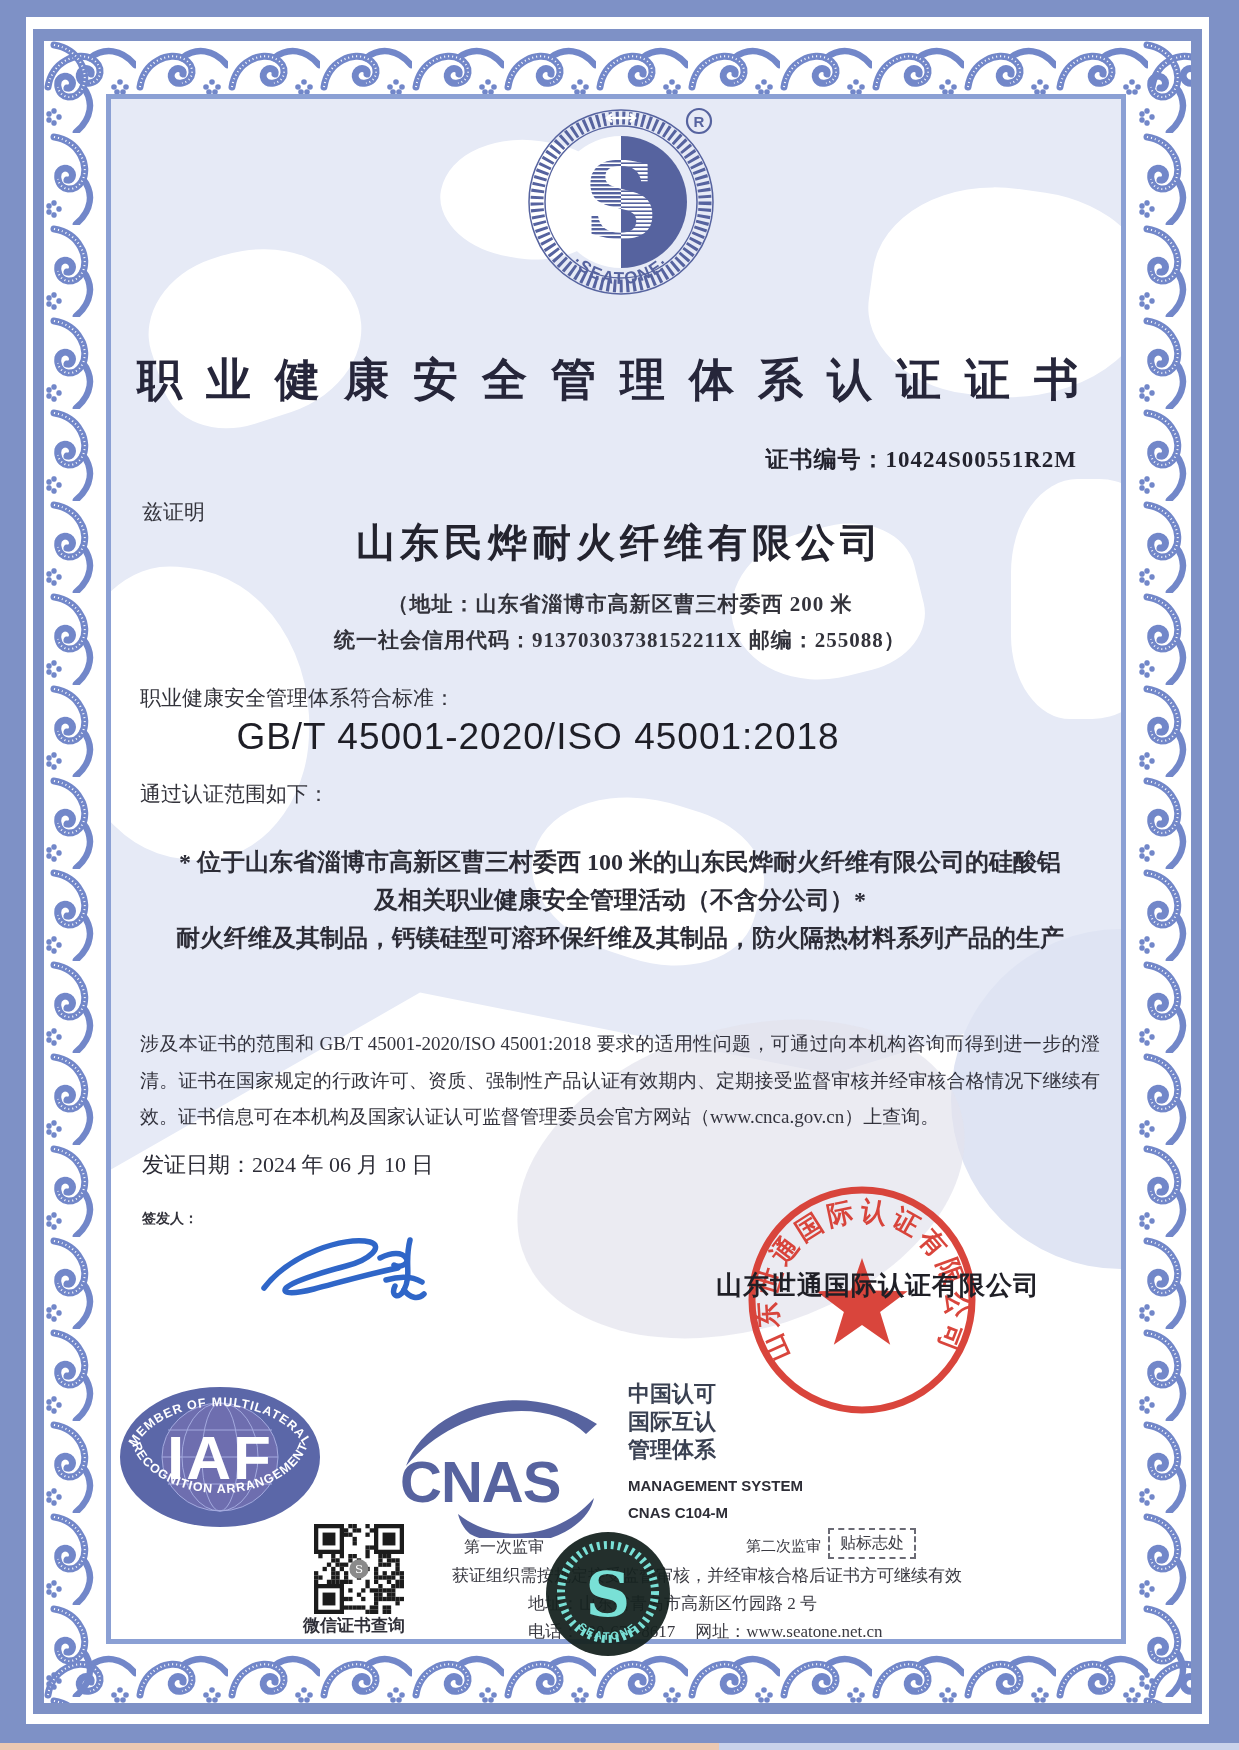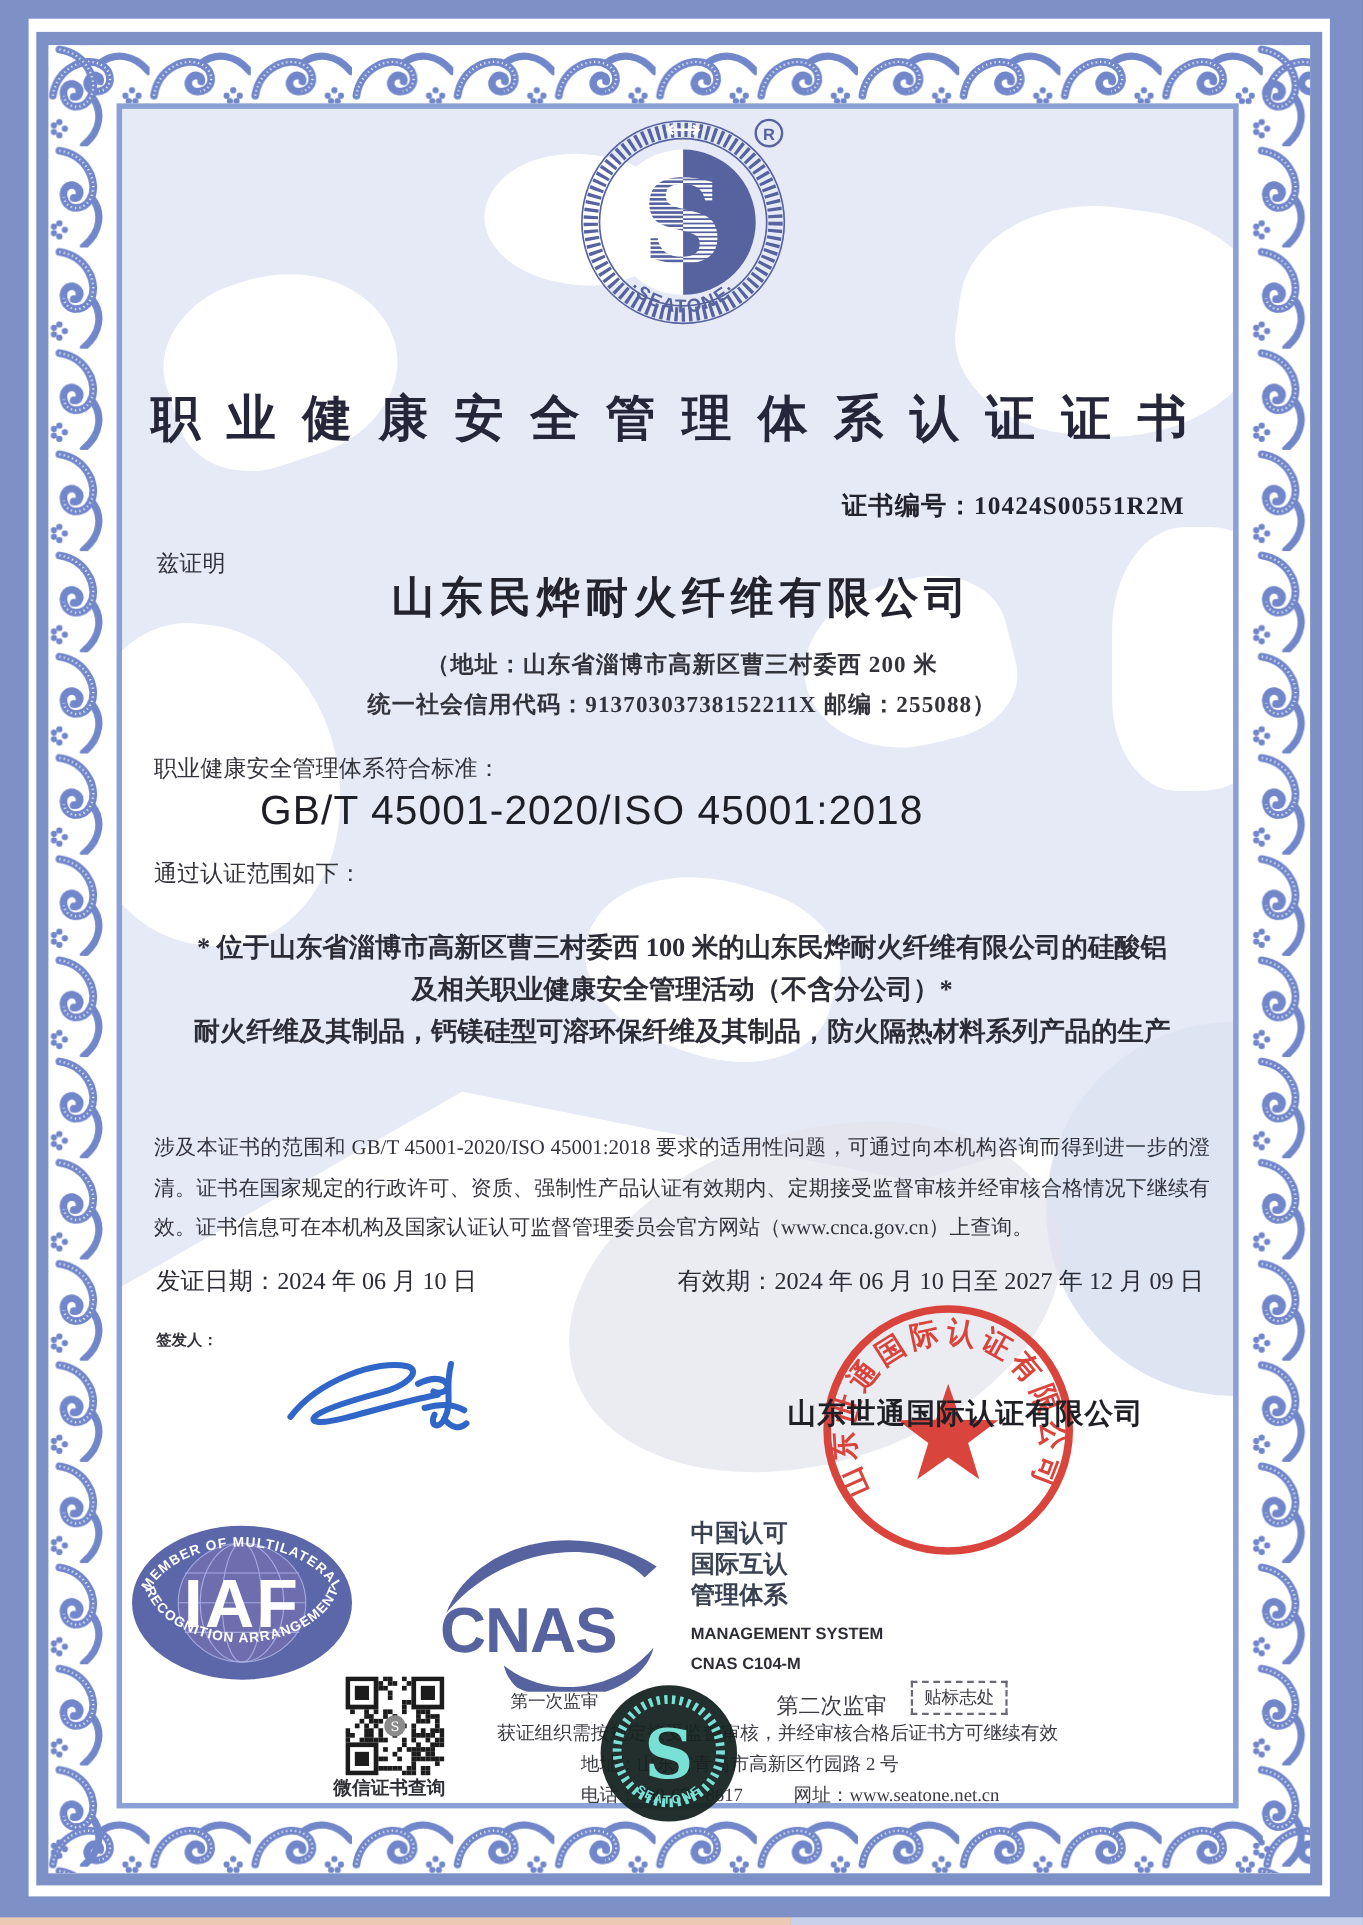--- a/index.html
+++ b/index.html
@@ -55,26 +55,26 @@
   .accblock{left:628px;top:1380px;z-index:1;}
   .acc-cn{font-family:"Liberation Sans",sans-serif;font-size:22px;font-weight:600;
           line-height:28px;color:#3a4152;}
   .acc-en{font-family:"Liberation Sans",sans-serif;font-size:15px;font-weight:bold;
           line-height:27px;color:#2d2d36;margin-top:8px;}
   .qr{left:314px;top:1524px;z-index:1;}
   .qr-cap{left:303px;top:1614px;font-family:"Liberation Sans",sans-serif;font-size:17px;
           font-weight:bold;color:#2f2f38;}
   .foot{font-size:17px;color:#3a3a42;z-index:1;}
   .f-a1{left:464px;top:1537px;font-size:16px;}
-  .f-a2{left:706px;top:1537px;font-size:20px;}
+  .f-a2{left:746px;top:1537px;font-size:15px;}
   .f-box{left:828px;top:1528px;font-size:16px;border:2px dashed #6a6a74;padding:3px 10px;}
   .f-note{left:452px;top:1564px;}
   .f-addr{left:528px;top:1592px;}
   .f-tel{left:528px;top:1620px;}
-  .f-web{margin-left:46px;}
+  .f-web{margin-left:20px;}
   .holo{left:544px;top:1530px;z-index:4;}
 </style>
 </head>
 <body>
 
 <div class="page">
 
   <svg width="0" height="0" style="position:absolute">
     <defs>
       <g id="curl">
@@ -187,21 +187,20 @@
     <div class="abs scope-label">通过认证范围如下：</div>
     <div class="abs scope">
       <div>* 位于山东省淄博市高新区曹三村委西 100 米的山东民烨耐火纤维有限公司的硅酸铝</div>
       <div>及相关职业健康安全管理活动（不含分公司）*</div>
       <div>耐火纤维及其制品，钙镁硅型可溶环保纤维及其制品，防火隔热材料系列产品的生产</div>
     </div>
 
     <div class="abs disclaimer">涉及本证书的范围和 GB/T 45001-2020/ISO 45001:2018 要求的适用性问题，可通过向本机构咨询而得到进一步的澄清。证书在国家规定的行政许可、资质、强制性产品认证有效期内、定期接受监督审核并经审核合格情况下继续有效。证书信息可在本机构及国家认证认可监督管理委员会官方网站（www.cnca.gov.cn）上查询。</div>
 
     <div class="abs dateline issue-date"><span>发证日期：</span><span>2024 年 06 月 10 日</span></div>
-    <div class="abs dateline valid"><span>有效期：</span><span>2024 年 06 月 10 日至 2027 年 12 月 09 日</span></div>
 
     <div class="abs signer">签发人：</div>
 
     <svg class="abs sig" width="195" height="90" viewBox="0 0 195 90">
       <g stroke="#2f66c8" stroke-width="5.5" fill="none" stroke-linecap="round" stroke-linejoin="round">
         <path d="M12,60 C38,26 92,8 118,14 C132,18 118,32 94,38 C68,45 40,54 34,60 C30,65 38,67 62,61 C96,52 124,44 146,40"></path>
         <path d="M128,30 C140,24 150,24 154,30 C158,36 148,40 142,37"></path>
         <path d="M158,12 C152,36 160,46 152,62 C147,72 138,68 143,58"></path>
         <path d="M134,52 C148,48 160,48 170,54"></path>
         <path d="M152,62 C158,70 166,72 172,66"></path>

